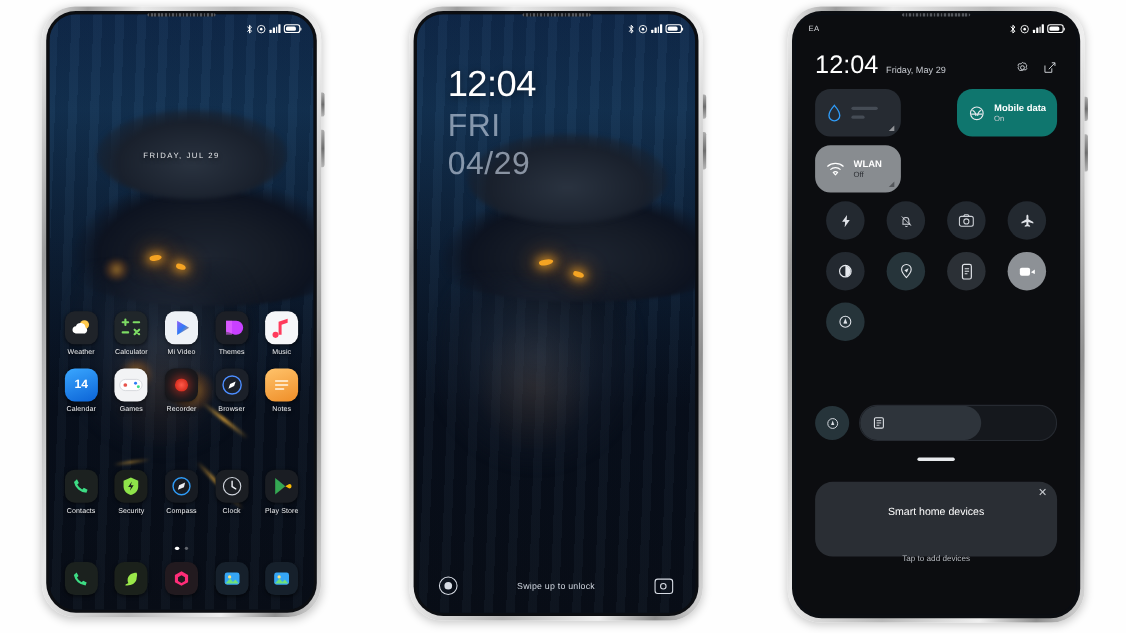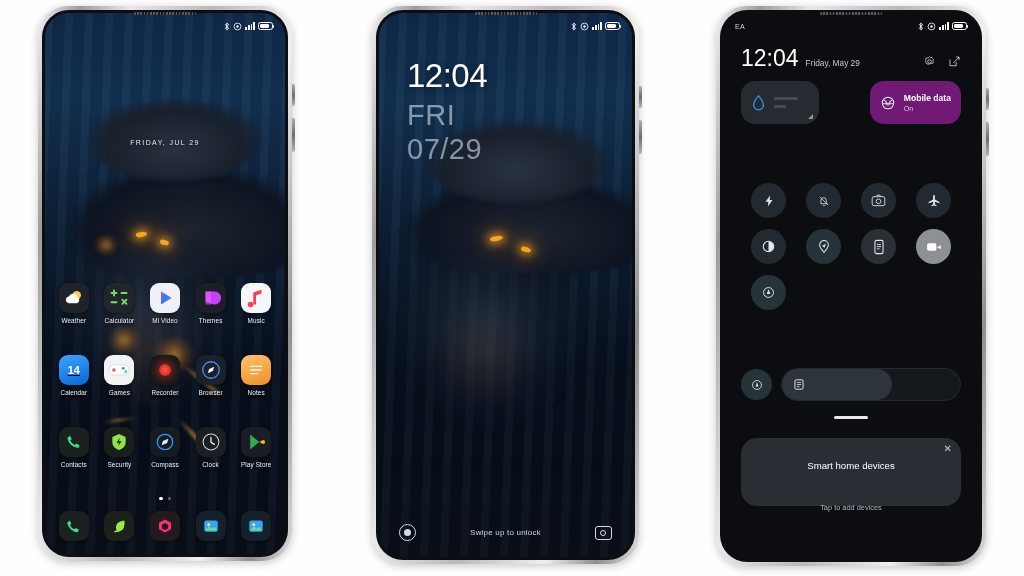--- a/index.html
+++ b/index.html
@@ -239,21 +239,21 @@
   }
   .tile {
     height: 43px; border-radius: 14px;
     display: flex; align-items: center; gap: 8px;
     padding: 0 10px;
     position: relative;
     background: #23272d;
   }
   .tile.t-dim     { background: #262b32; }
   .tile.t-dark    { background: #15181d; }
-  .tile.t-mid     { background: #701a75; margin-left: 43px; }
+  .tile.t-mid     { background: #0f766e; margin-left: 43px; }
   .tile.t-light   { background: #888c90; }
   .tile-txt { display: flex; flex-direction: column; gap: 2px; min-width:0; }
   .tile-title { font-size: 8.6px; color: #fff; font-weight: 700; white-space: nowrap; overflow: hidden; }
   .tile-sub { font-size: 7px; color: #cbced3; white-space: nowrap; }
   .tile.t-light .tile-sub { color: #2c2f33; }
   .tile.t-light .tile-title { color: #fff; }
   .tile-corner {
     position:absolute; right:6px; bottom:5px;
     width:0;height:0;border-style:solid;
     border-width:0 0 5px 5px;
@@ -412,21 +412,21 @@
             <div class="ic" style="background:#f6f7f9">
               <svg width="22" height="22" viewBox="0 0 24 24">
                   <path d="M9 19V6l9-3v4l-6 2v10z" fill="#ff3b5c"></path>
                   <path d="M9 19a3 3 0 1 1-3-3 3 3 0 0 1 3 3z" fill="#ff3b5c"></path>
                 </svg>
             </div>
             <div class="app-label">Music</div>
           </div>
         </div>
 
-        <div class="grid" style="top:342px;text-decoration:underline;">
+        <div class="grid" style="top:322px;">
           <div class="app">
             <div class="ic" style="background:linear-gradient(160deg,#3aa7ff,#0b63d6)">
               <span style="color:#fff;font-size:11px;font-weight:700;">14</span>
             </div>
             <div class="app-label">Calendar</div>
           </div>
           <div class="app">
             <div class="ic" style="background:#f2f3f5">
               <svg width="22" height="16" viewBox="0 0 26 18">
                   <rect x="1" y="3" width="24" height="12" rx="6" fill="#fff" stroke="#d6d8dd"></rect>
@@ -586,21 +586,21 @@
                 <i></i>
               </span>
             <span class="batt">
                 <i style="width: 86%;"></i>
               </span>
           </span>
         </div>
 
         <div class="lock-time">12:04</div>
         <div class="lock-dow">FRI</div>
-        <div class="lock-date">07/29</div>
+        <div class="lock-date">04/29</div>
 
         <div class="lock-bottom">
           <span class="round-btn">
               <i></i>
             </span>
           <span class="lock-hint">Swipe up to unlock</span>
           <span class="cam-btn">
               <i></i>
             </span>
         </div>
@@ -672,20 +672,32 @@
             <svg width="16" height="16" viewBox="0 0 20 20" fill="none" stroke="#e6e8ec" stroke-width="1.3">
                 <circle cx="10" cy="10" r="7.2"></circle>
                 <path d="M5 6.5c2.5 1.2 4 3.5 4 6.5M15 6.5c-2.5 1.2-4 3.5-4 6.5M3.6 11h12.8"></path>
               </svg>
             <span class="tile-txt">
               <span class="tile-title">Mobile data</span>
               <span class="tile-sub">On</span>
             </span>
           </div>
 
+          <div class="tile t-light">
+            <svg width="17" height="14" viewBox="0 0 22 16" fill="none" stroke="#fff" stroke-width="1.4" stroke-linejoin="round">
+                <path d="M1.5 4.6A14 14 0 0 1 20.5 4.6"></path>
+                <path d="M5 8.2a9 9 0 0 1 12 0"></path>
+                <path d="M8.4 11.6a4.2 4.2 0 0 1 5.2 0L11 14.4z"></path>
+              </svg>
+            <span class="tile-txt">
+              <span class="tile-title">WLAN</span>
+              <span class="tile-sub">Off</span>
+            </span>
+            <span class="tile-corner"></span>
+          </div>
         </div>
 
         <div class="cc-toggles">
           <span class="tg dimmed">
             <svg width="14" height="14" viewBox="0 0 20 20">
                 <path d="M11.5 2 5 11h4l-.6 7 6.6-9.4h-4z" fill="#dfe2e7"></path>
               </svg>
           </span>
           <span class="tg dimmed">
             <svg width="14" height="14" viewBox="0 0 20 20" fill="none" stroke="#cfd3d9" stroke-width="1.3">

